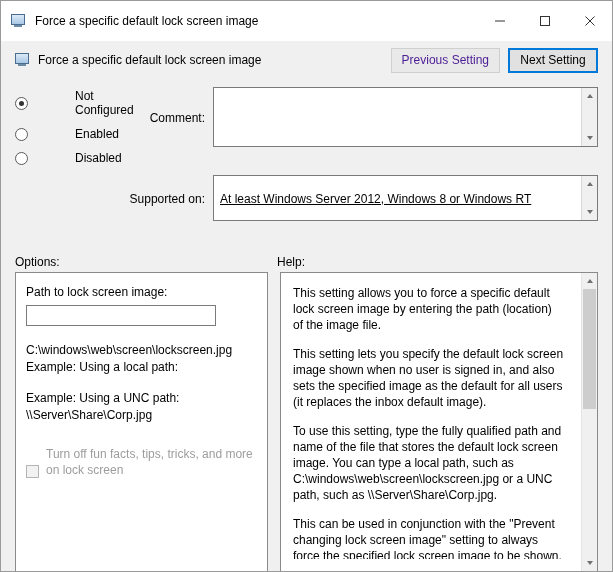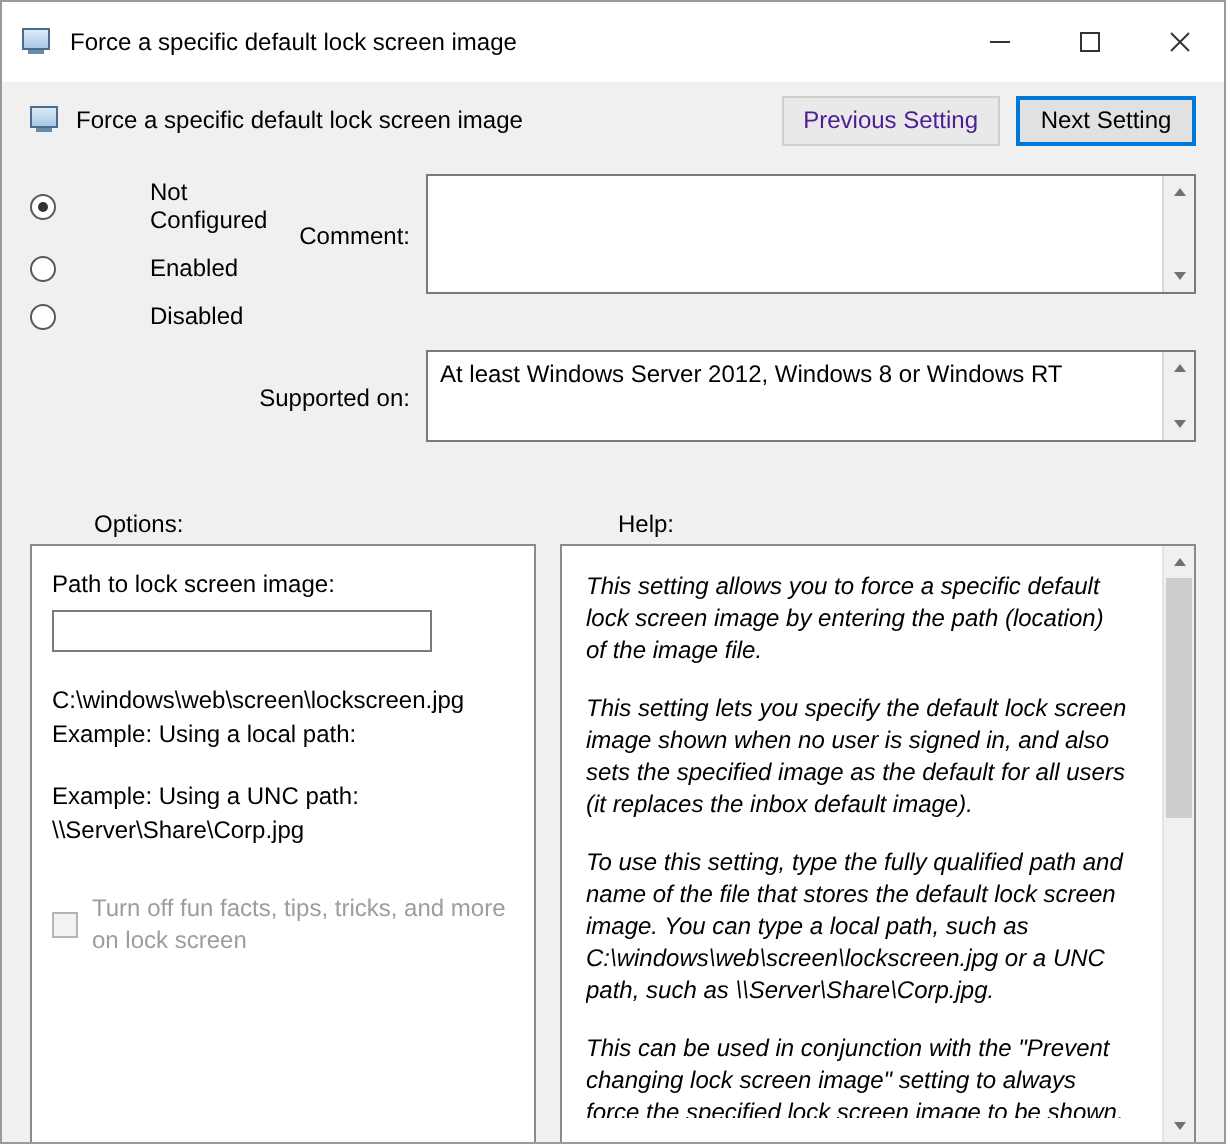--- a/index.html
+++ b/index.html
@@ -184,22 +184,23 @@
     flex: 0 0 auto;
     padding-top: 1px;
   }
   .textbox {
     border: 1px solid #7a7a7a;
     background: #ffffff;
     box-sizing: border-box;
     position: relative;
     flex: 1 1 auto;
     font-size: 12px;
-    padding: 4px 6px;
-    overflow: hidden;
+    padding: 16px 6px;
+    overflow: hidden;
+    text-decoration: underline;
   }
   .comment-box { height: 60px; }
   .supported-box { height: 46px; }
   .scrollbar {
     position: absolute;
     right: 0; top: 0;
     width: 16px; height: 100%;
     background: #f0f0f0;
     border-left: 1px solid #d8d8d8;
     display: flex;
@@ -212,21 +213,21 @@
     display: flex;
     align-items: center;
     justify-content: center;
   }
   .sb-arrow svg { display: block; }
   
   .panes-labels {
     display: flex;
     padding: 6px 14px 3px 14px;
   }
-  .pane-label-left { width: 262px; font-size: 12px; margin-left: 32px; }
+  .pane-label-left { width: 262px; font-size: 12px; }
   .pane-label-right { font-size: 12px; }
   .panes {
     display: flex;
     padding: 0 14px;
     gap: 12px;
   }
   .pane {
     border: 1px solid #8a8a8a;
     background: #ffffff;
     box-sizing: border-box;
@@ -245,21 +246,21 @@
     box-sizing: border-box;
     display: block;
     margin-bottom: 16px;
     font-family: "Liberation Sans", sans-serif;
     font-size: 12px;
     padding: 0 4px;
   }
   .ex-block { margin-bottom: 14px; font-size: 12px; line-height: 17px; }
   .checkbox-row {
     display: flex;
-    align-items: center;
+    align-items: flex-end;
     margin-top: 22px;
   }
   .checkbox {
     width: 13px; height: 13px;
     border: 1px solid #b5b5b5;
     background: #f2f2f2;
     margin-right: 7px;
     flex: 0 0 auto;
     box-sizing: border-box;
     margin-top: 1px;
@@ -273,21 +274,20 @@
   .help-text p {
     margin: 0 0 13px 0;
     font-size: 12px;
     line-height: 16px;
   }
   .help-inner {
     padding-right: 20px;
     height: 100%;
     box-sizing: border-box;
     overflow: hidden;
-    font-style: italic;
   }
   .pane-right .scrollbar {
     border-left: 1px solid #e4e4e4;
   }
   .sb-thumb {
     position: absolute;
     top: 16px; left: 1px;
     width: 13px; height: 120px;
     background: #cdcdcd;
   }

